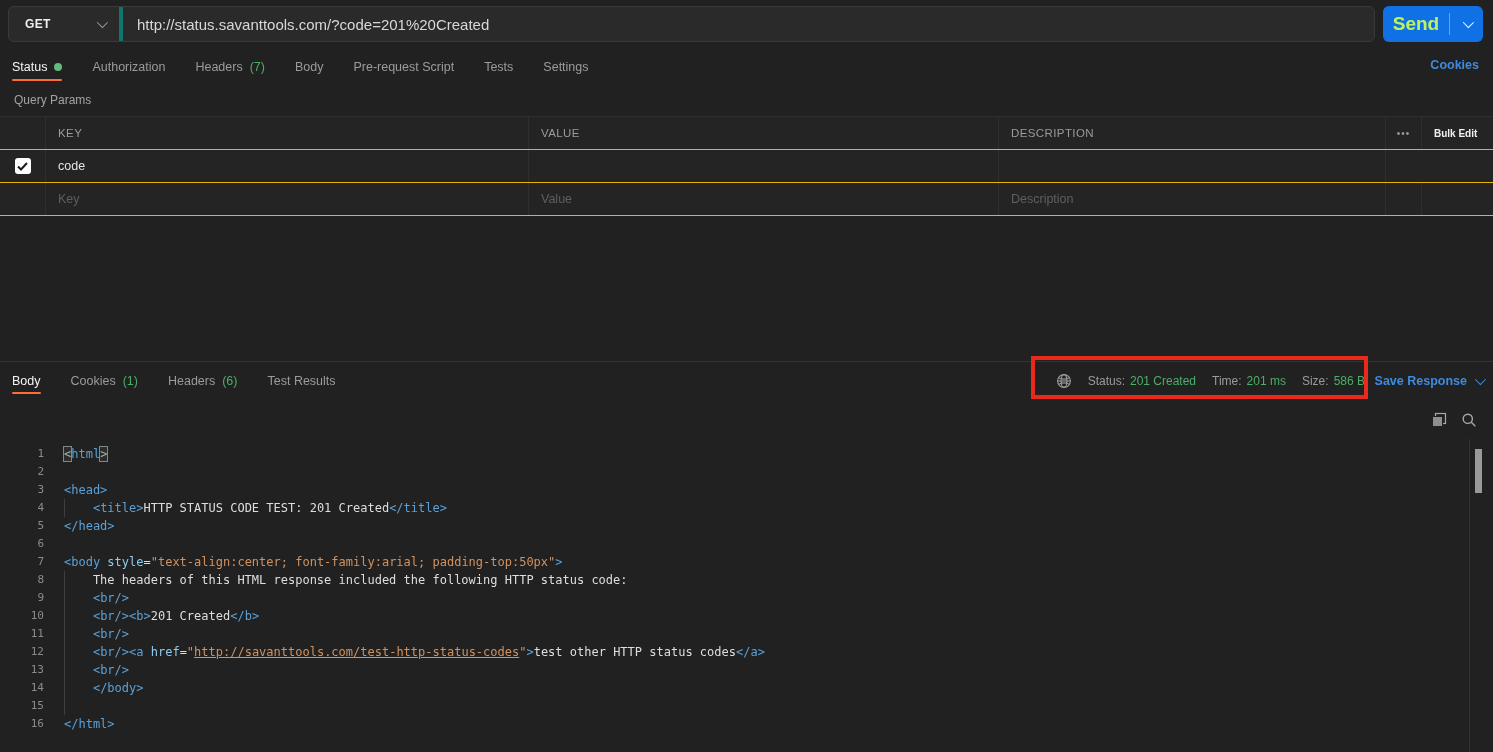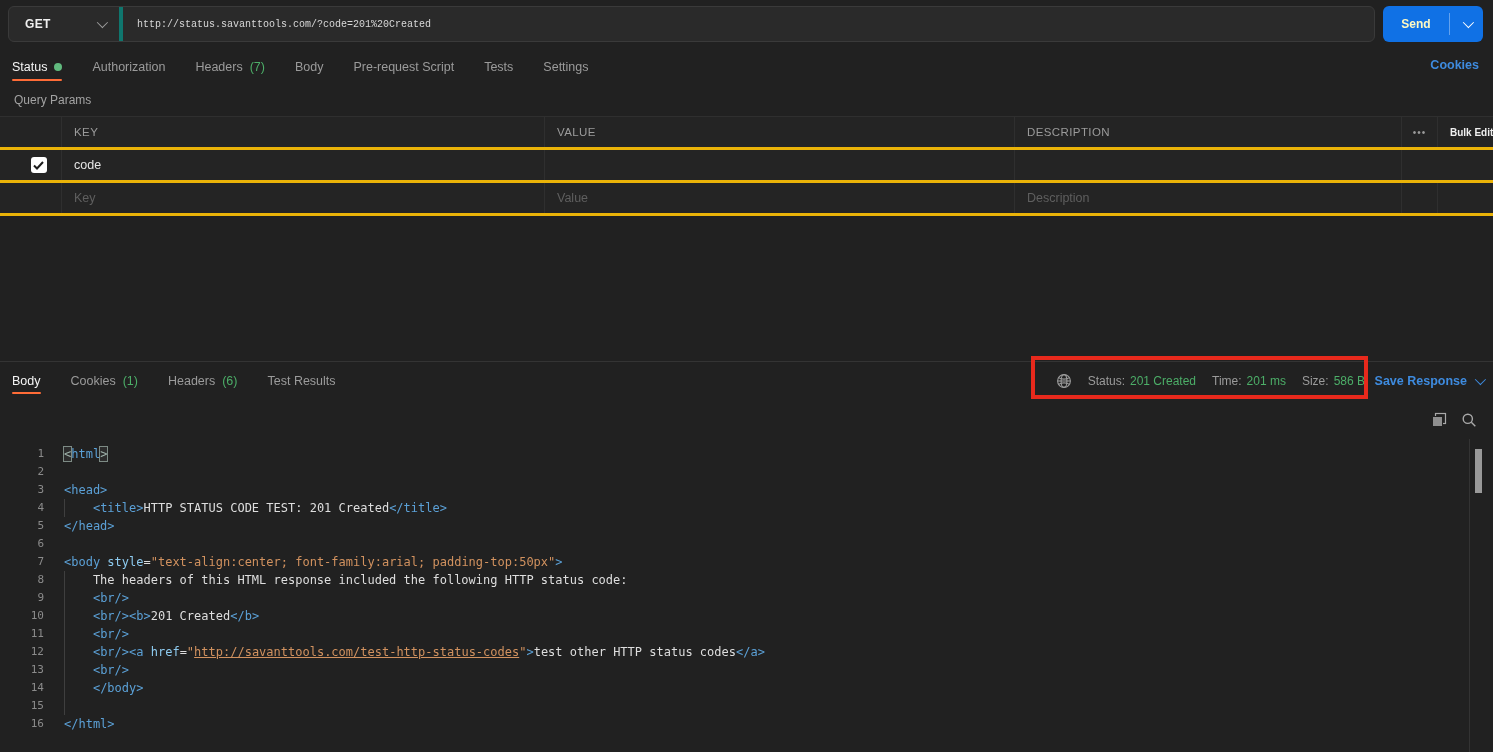--- a/index.html
+++ b/index.html
@@ -18,49 +18,49 @@
   }
   .method {
     width:114px; height:100%; display:flex; align-items:center; justify-content:space-between;
     padding:0 14px 0 16px; border-right:4px solid #0f766e; cursor:pointer;
   }
   .method-label { font-weight:bold; font-size:12px; color:#f0f0f0; letter-spacing:.3px; }
   .chev { width:8px; height:8px; border-right:1.5px solid #9b9b9b; border-bottom:1.5px solid #9b9b9b;
     transform:rotate(45deg) translateY(-2px); display:inline-block; }
   .url-input {
     flex:1; height:100%; background:transparent; border:none; outline:none;
-    color:#d8d8d8; font-family:Liberation Mono, monospace; font-size:10px; padding:0 14px;
+    color:#d8d8d8; font-family:Liberation Sans, sans-serif; font-size:15px; padding:0 14px;
   }
   .send-btn {
     position:absolute; left:1383px; top:6px; width:100px; height:36px;
     background:var(--send_blue); border-radius:6px; display:flex; align-items:stretch;
     cursor:pointer; overflow:hidden;
   }
   .send-main { width:66px; display:flex; align-items:center; justify-content:center;
-    color:#fef9c3; font-weight:bold; font-size:12px; }
+    color:#bef264; font-weight:bold; font-size:19px; }
   .send-sep { width:1px; background:rgba(255,255,255,.35); margin:7px 0; }
   .send-caret { flex:1; display:flex; align-items:center; justify-content:center; }
   .send-caret .chev { border-color:#fff; }
   
   .req-tabs { position:absolute; top:48px; left:0; width:100%; height:38px;
     display:flex; align-items:stretch; gap:30px; padding-left:12px; }
   .tab { display:flex; align-items:center; gap:7px; color:#9b9b9b; cursor:pointer; position:relative; }
   .tab .count { color:var(--green); }
   .tab.active { color:#f5f5f5; }
   .tab.active::after { content:""; position:absolute; left:0; right:0; bottom:5px; height:2px;
     background:var(--accent); border-radius:2px; }
   .dot { width:8px; height:8px; border-radius:50%; background:#61ba7e; }
   .cookies-link { position:absolute; right:14px; top:0; height:33px; display:flex; align-items:center;
     color:var(--link_blue); font-weight:bold; cursor:pointer; }
   
   .qp-label { position:absolute; top:93px; left:14px; color:#a3a3a3; font-size:12px; }
   .qp-table { position:absolute; top:116px; left:0; width:1493px; background:#242424;
     border-top:1px solid #2f2f2f; }
   .qp-row { display:grid; grid-template-columns:45px 483px 470px 387px 36px 72px;
-    height:33px; border-bottom:3px solid #eab308; align-items:stretch;padding-left:16px; }
+    height:33px; border-bottom:1px solid #eab308; align-items:stretch; }
   .qp-cell { display:flex; align-items:center; padding-left:12px; border-left:1px solid #2f2f2f;
     color:#e4e4e4; overflow:hidden; white-space:nowrap; }
   .qp-cell.first { border-left:none; justify-content:center; padding-left:0; }
   .qp-head .qp-cell { color:#9b9b9b; font-size:11.5px; letter-spacing:.4px; }
   .qp-head .bulk { color:#f0f0f0; font-weight:bold; font-size:10px; letter-spacing:0; }
   .qp-head .more { justify-content:center; padding-left:0; color:#9b9b9b; letter-spacing:1px; font-size:10px; }
   .ph { color:#5f5f5f; }
   .checkbox { width:16px; height:16px; background:#fff; border-radius:3px;
     display:flex; align-items:center; justify-content:center; cursor:pointer; }
   

